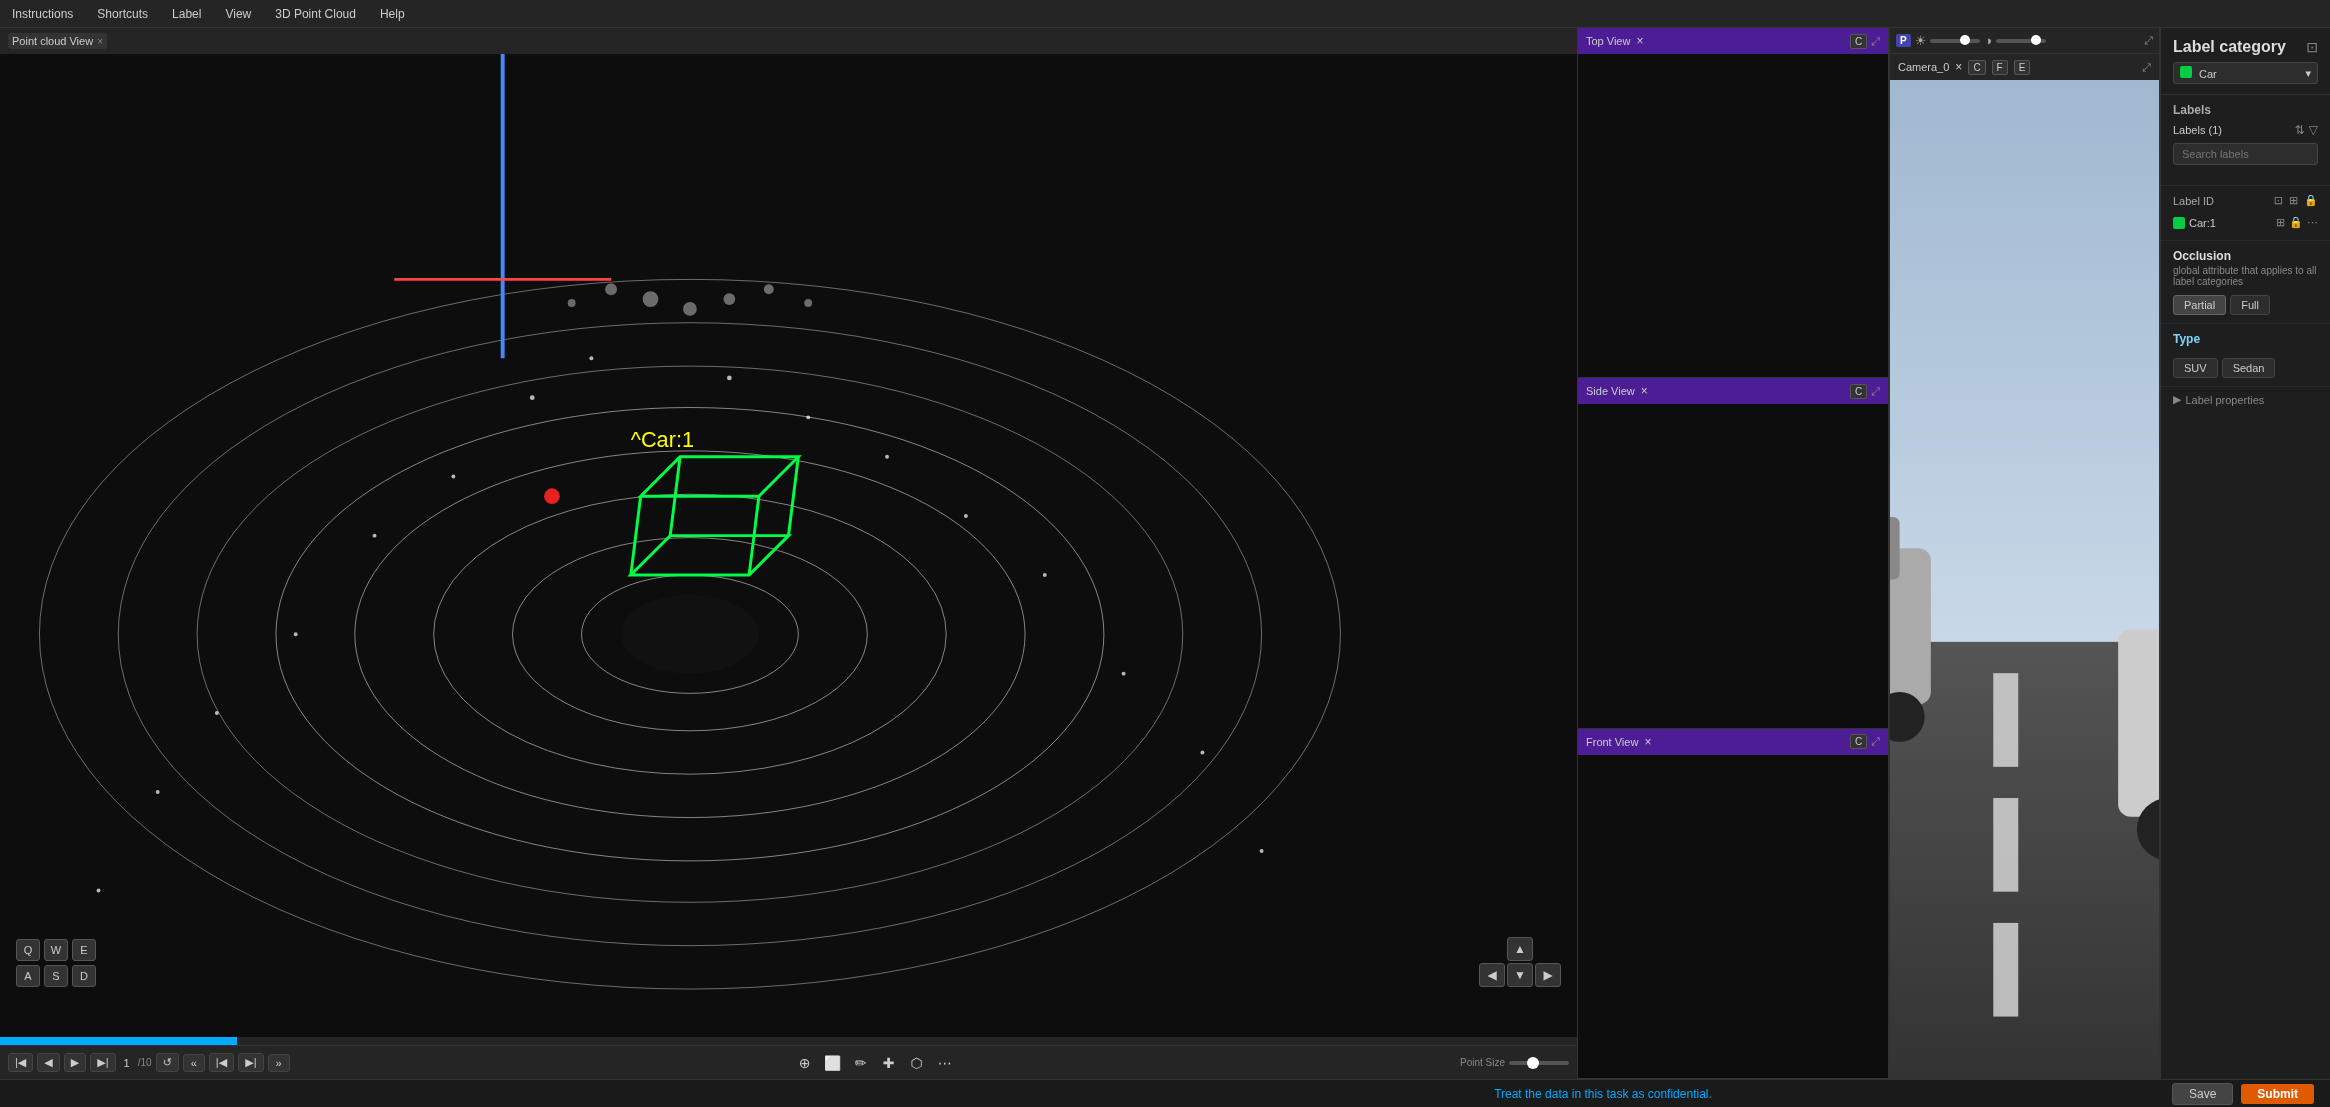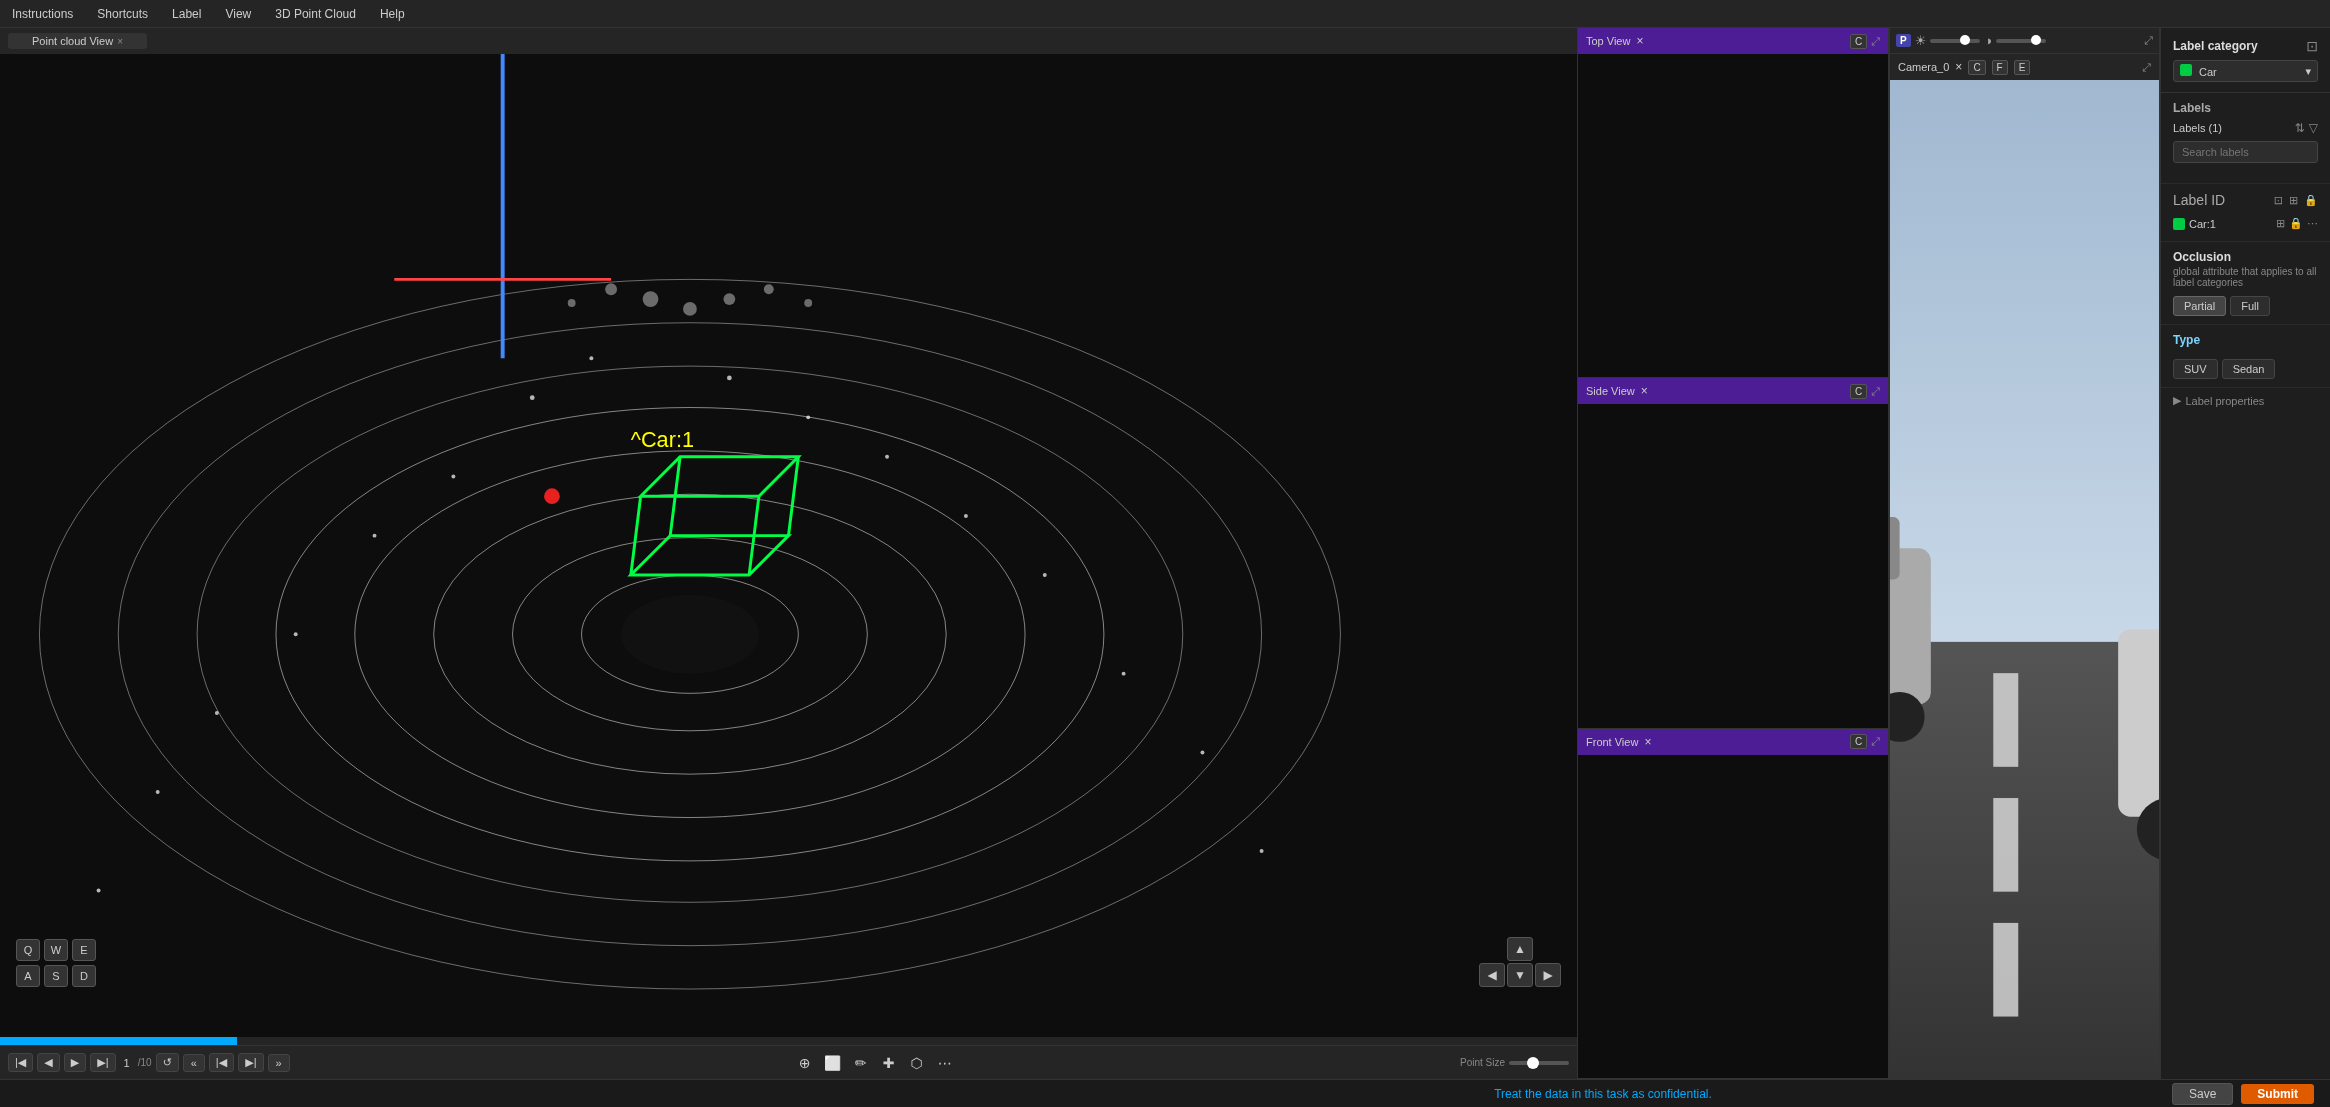--- a/index.html
+++ b/index.html
@@ -59,21 +59,21 @@
       gap: 4px;
       flex-shrink: 0;
     }
 
     .panel-tab {
       display: flex;
       align-items: center;
       gap: 4px;
       background: #333;
       border-radius: 3px;
-      padding: 2px 24px;
+      padding: 2px 4px;
       font-size: 11px;
       color: #ccc;
       cursor: pointer;
     }
 
     .panel-tab .close-btn {
       color: #888;
       font-size: 10px;
       cursor: pointer;
     }
@@ -288,21 +288,21 @@
     }
 
     .label-id-header {
       display: flex;
       justify-content: space-between;
       align-items: center;
       margin-bottom: 6px;
     }
 
     .label-id-title {
-      font-size: 14px;
+      font-size: 11px;
       color: #aaa;
     }
 
     .label-id-icons {
       display: flex;
       gap: 6px;
     }
 
     .label-id-icon {
       color: #888;
@@ -893,21 +893,21 @@
         </svg>
       </div>
     </div>
 
     <div class="separator"></div>
 
     <div class="props-column">
 
       <div style="padding: 10px 12px; border-bottom: 1px solid #333;">
         <div style="display:flex; align-items:center; justify-content:space-between; margin-bottom:6px;">
-          <span style="font-size:12px; font-weight:bold; color:#ddd;">Label category</span>
+          <span style="font-size:16px; font-weight:bold; color:#ddd;">Label category</span>
 
           <span style="color:#888; font-size:14px; cursor:pointer;">⊡</span>
         </div>
         <div class="category-select">
           <span>
             <span class="category-indicator"></span>
             <span>Car</span>
           </span>
           <span>▾</span>
         </div>

